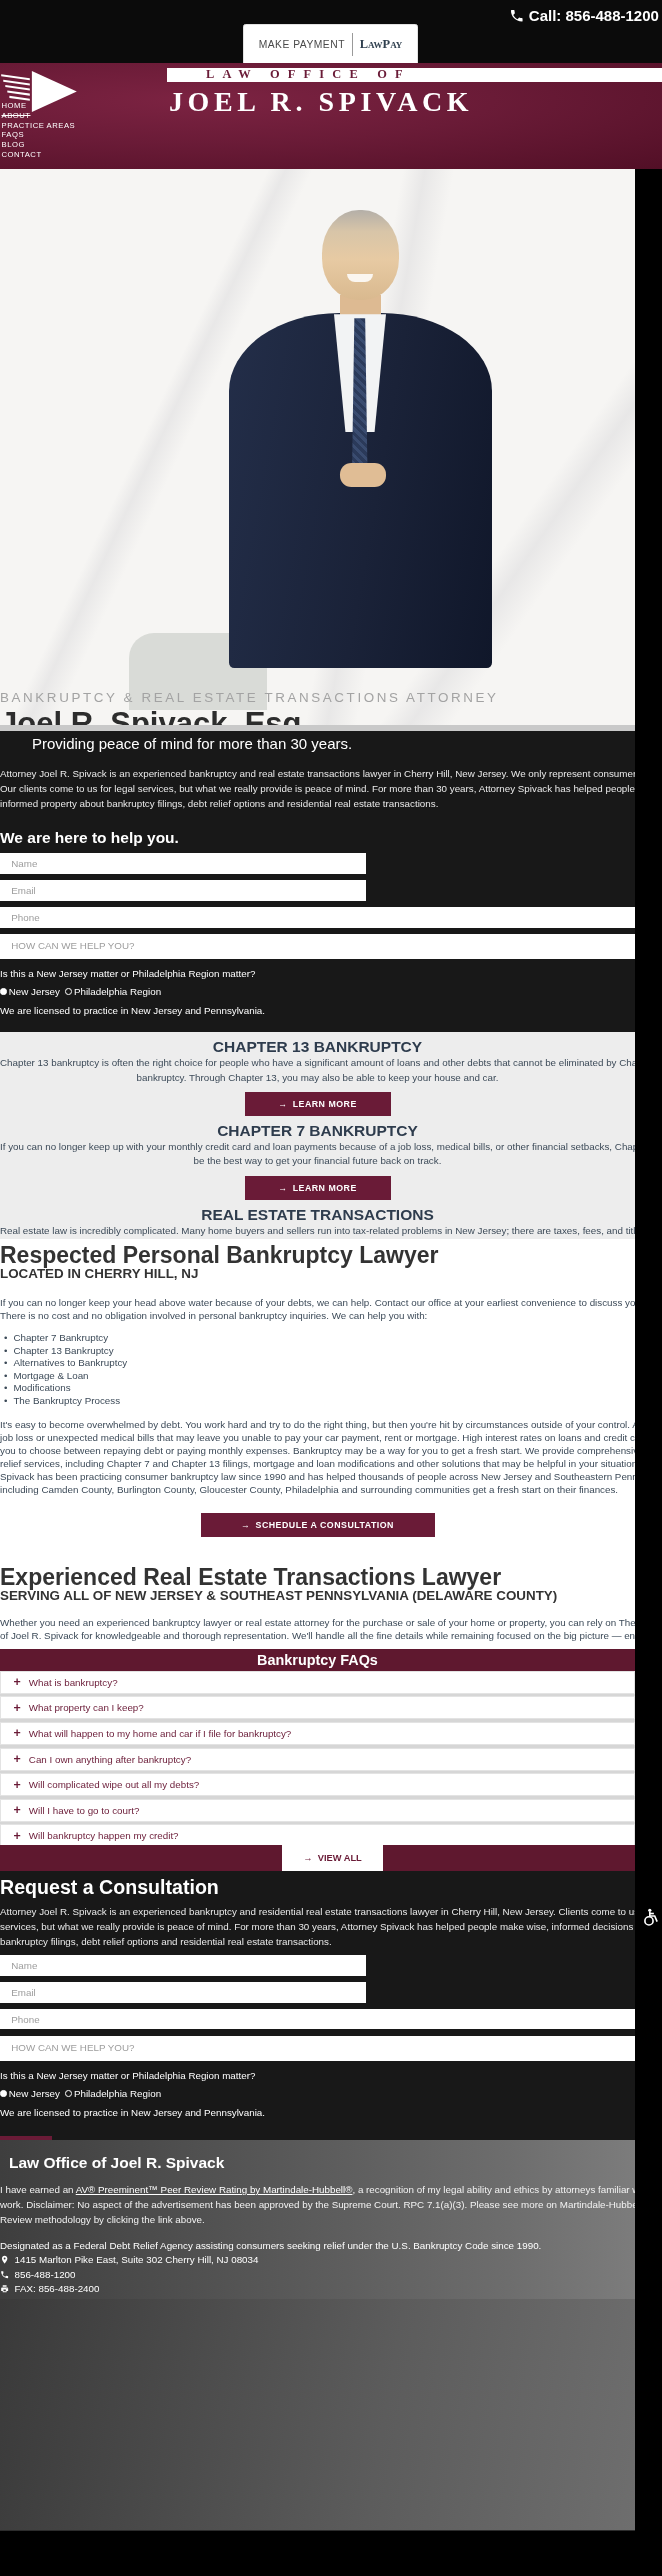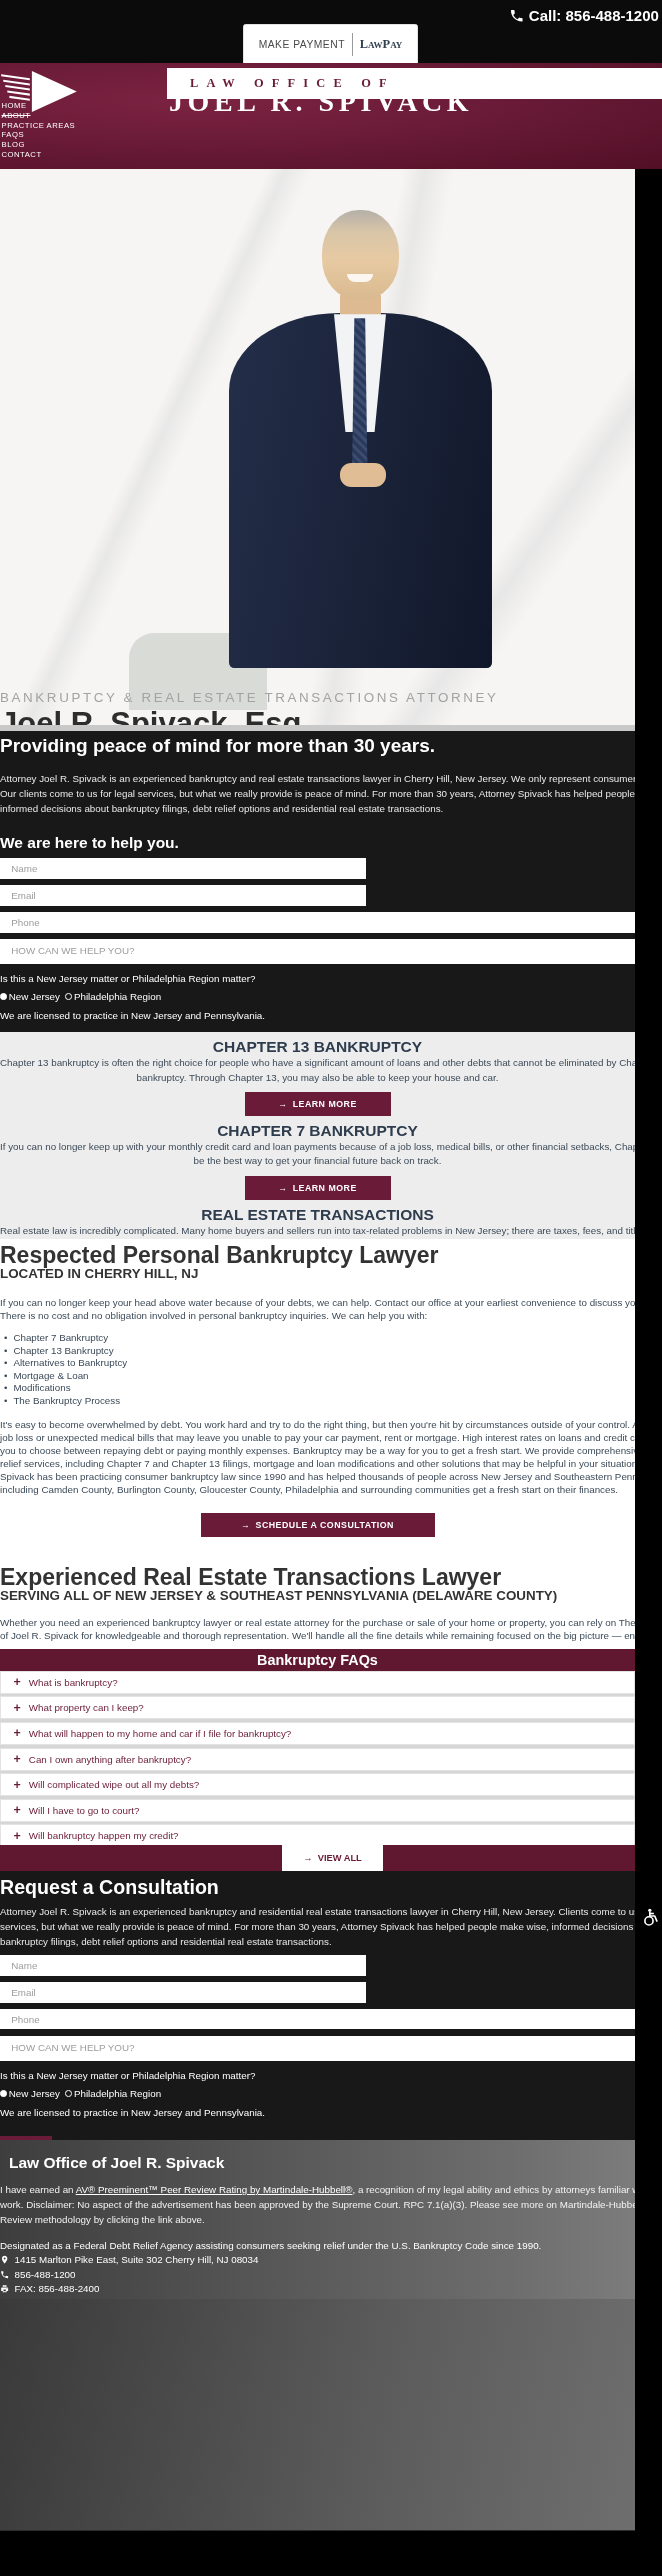--- a/index.html
+++ b/index.html
@@ -18,22 +18,22 @@
           border:0.5px solid #e2e2e2;border-radius:2.6px 2.6px 0 0;display:flex;align-items:center;
           justify-content:center;gap:7.2px;cursor:pointer;}
   .paybtn .plabel{color:#4a4a4a;font-size:10.3px;letter-spacing:0.5px;}
   .paybtn .pdiv{width:0.5px;height:23px;background:#9a9a9a;}
   .paybtn .pbrand{font-family:"Liberation Serif",serif;font-variant:small-caps;font-weight:bold;
           font-size:12.4px;color:#30404f;}
 
   
   .mainhead{height:106px;background:radial-gradient(ellipse at 30% 35%, #7c2342 0%, #6a1b37 45%, #520f26 100%);}
   .logo{position:absolute;left:0;top:5.2px;}
-  .hband{position:absolute;left:167px;right:0;top:4.6px;height:31px;background:#fff;
-         display:flex;align-items:center;padding-left:23px;}
+  .hband{position:absolute;left:167px;right:0;top:4.6px;height:14px;background:#fff;
+         display:flex;align-items:center;padding-left:39px;}
   .hband span{color:#6a1b37;font-family:"Liberation Serif",serif;font-weight:bold;
          font-size:12.4px;letter-spacing:8.2px;white-space:nowrap;}
   .hname{position:absolute;left:169px;top:23px;color:#fff;font-family:"Liberation Serif",serif;
          font-weight:bold;font-size:28px;letter-spacing:4.6px;white-space:nowrap;}
   .hnav{position:absolute;left:1.5px;top:38px;}
   .hnav .nav-item{color:#fff;font-size:7.7px;letter-spacing:0.5px;line-height:9.8px;cursor:pointer;white-space:nowrap;}
   .hnav .nav-item:nth-child(2){text-decoration:line-through;}
 
   
   .hero{height:556px;background:
@@ -64,21 +64,21 @@
   .tag1{position:absolute;left:0;top:594px;color:#2e2e2e;font-size:16px;font-weight:bold;}
   .tag2{position:absolute;left:0;top:612px;color:#2e2e2e;font-size:16px;font-weight:bold;}
   .hero-cta{position:absolute;left:0;top:638px;width:181px;height:24px;background:#6a1b37;
      color:#fff;font-size:8.8px;font-weight:bold;letter-spacing:0.5px;display:flex;align-items:center;
      padding-left:23px;cursor:pointer;}
   .divider{height:6.2px;background:#c9c9c9;width:635px;}
 
   
   .dark{background:#181818;color:#fff;}
   .intro{height:301px;}
-  .sec-h1{font-size:19px;font-weight:bold;margin:0;padding-top:4.1px;}
+  .sec-h1{font-size:15px;font-weight:normal;margin:0;padding-top:4.1px;padding-left:32px;}
   .para{margin-top:13.4px;}
   .pline{font-size:9.8px;line-height:15px;white-space:nowrap;overflow:hidden;color:#e9e9e9;}
   .help-h{font-size:15.5px;font-weight:bold;margin-top:18.5px;}
 
   .f-half{display:block;width:366px;height:20.6px;margin-top:6.2px;background:#fff;border:0;
      font-size:9.8px;color:#333;padding-left:11.3px;font-family:"Liberation Sans",sans-serif;}
   .f-full{display:block;width:635px;height:20.6px;margin-top:6.2px;background:#fff;border:0;
      font-size:9.8px;color:#333;padding-left:11.3px;font-family:"Liberation Sans",sans-serif;}
   .f-area{display:block;width:635px;height:25px;margin-top:6.2px;background:#fff;border:0;resize:none;
      font-size:9.8px;color:#333;padding:6.2px 0 0 11.3px;font-family:"Liberation Sans",sans-serif;}
@@ -212,21 +212,21 @@
     <div class="hero-cta">SCHEDULE A CONSULTATION</div>
   </div>
 
   <div class="divider"></div>
 
   <div class="intro dark col">
     <h2 class="sec-h1">Providing peace of mind for more than 30 years.</h2>
     <div class="para">
       <div class="pline">Attorney Joel R. Spivack is an experienced bankruptcy and real estate transactions lawyer in Cherry Hill, New Jersey. We only represent consumers.</div>
       <div class="pline">Our clients come to us for legal services, but what we really provide is peace of mind. For more than 30 years, Attorney Spivack has helped people make</div>
-      <div class="pline">informed decisions about bankruptcy filings, debt relief options and residential real estate transactions.</div>
+      <div class="pline">informed property about bankruptcy filings, debt relief options and residential real estate transactions.</div>
     </div>
     <div class="help-h">We are here to help you.</div>
     <input class="f-half" placeholder="Name" style="">
     <input class="f-half" placeholder="Email" style="">
     <input class="f-full" placeholder="Phone" style="">
     <textarea class="f-area" placeholder="HOW CAN WE HELP YOU?" style=""></textarea>
     <div class="q">Is this a New Jersey matter or Philadelphia Region matter?</div>
     <div class="radios">
       <span class="radio sel"></span>
       <label>New Jersey</label>

